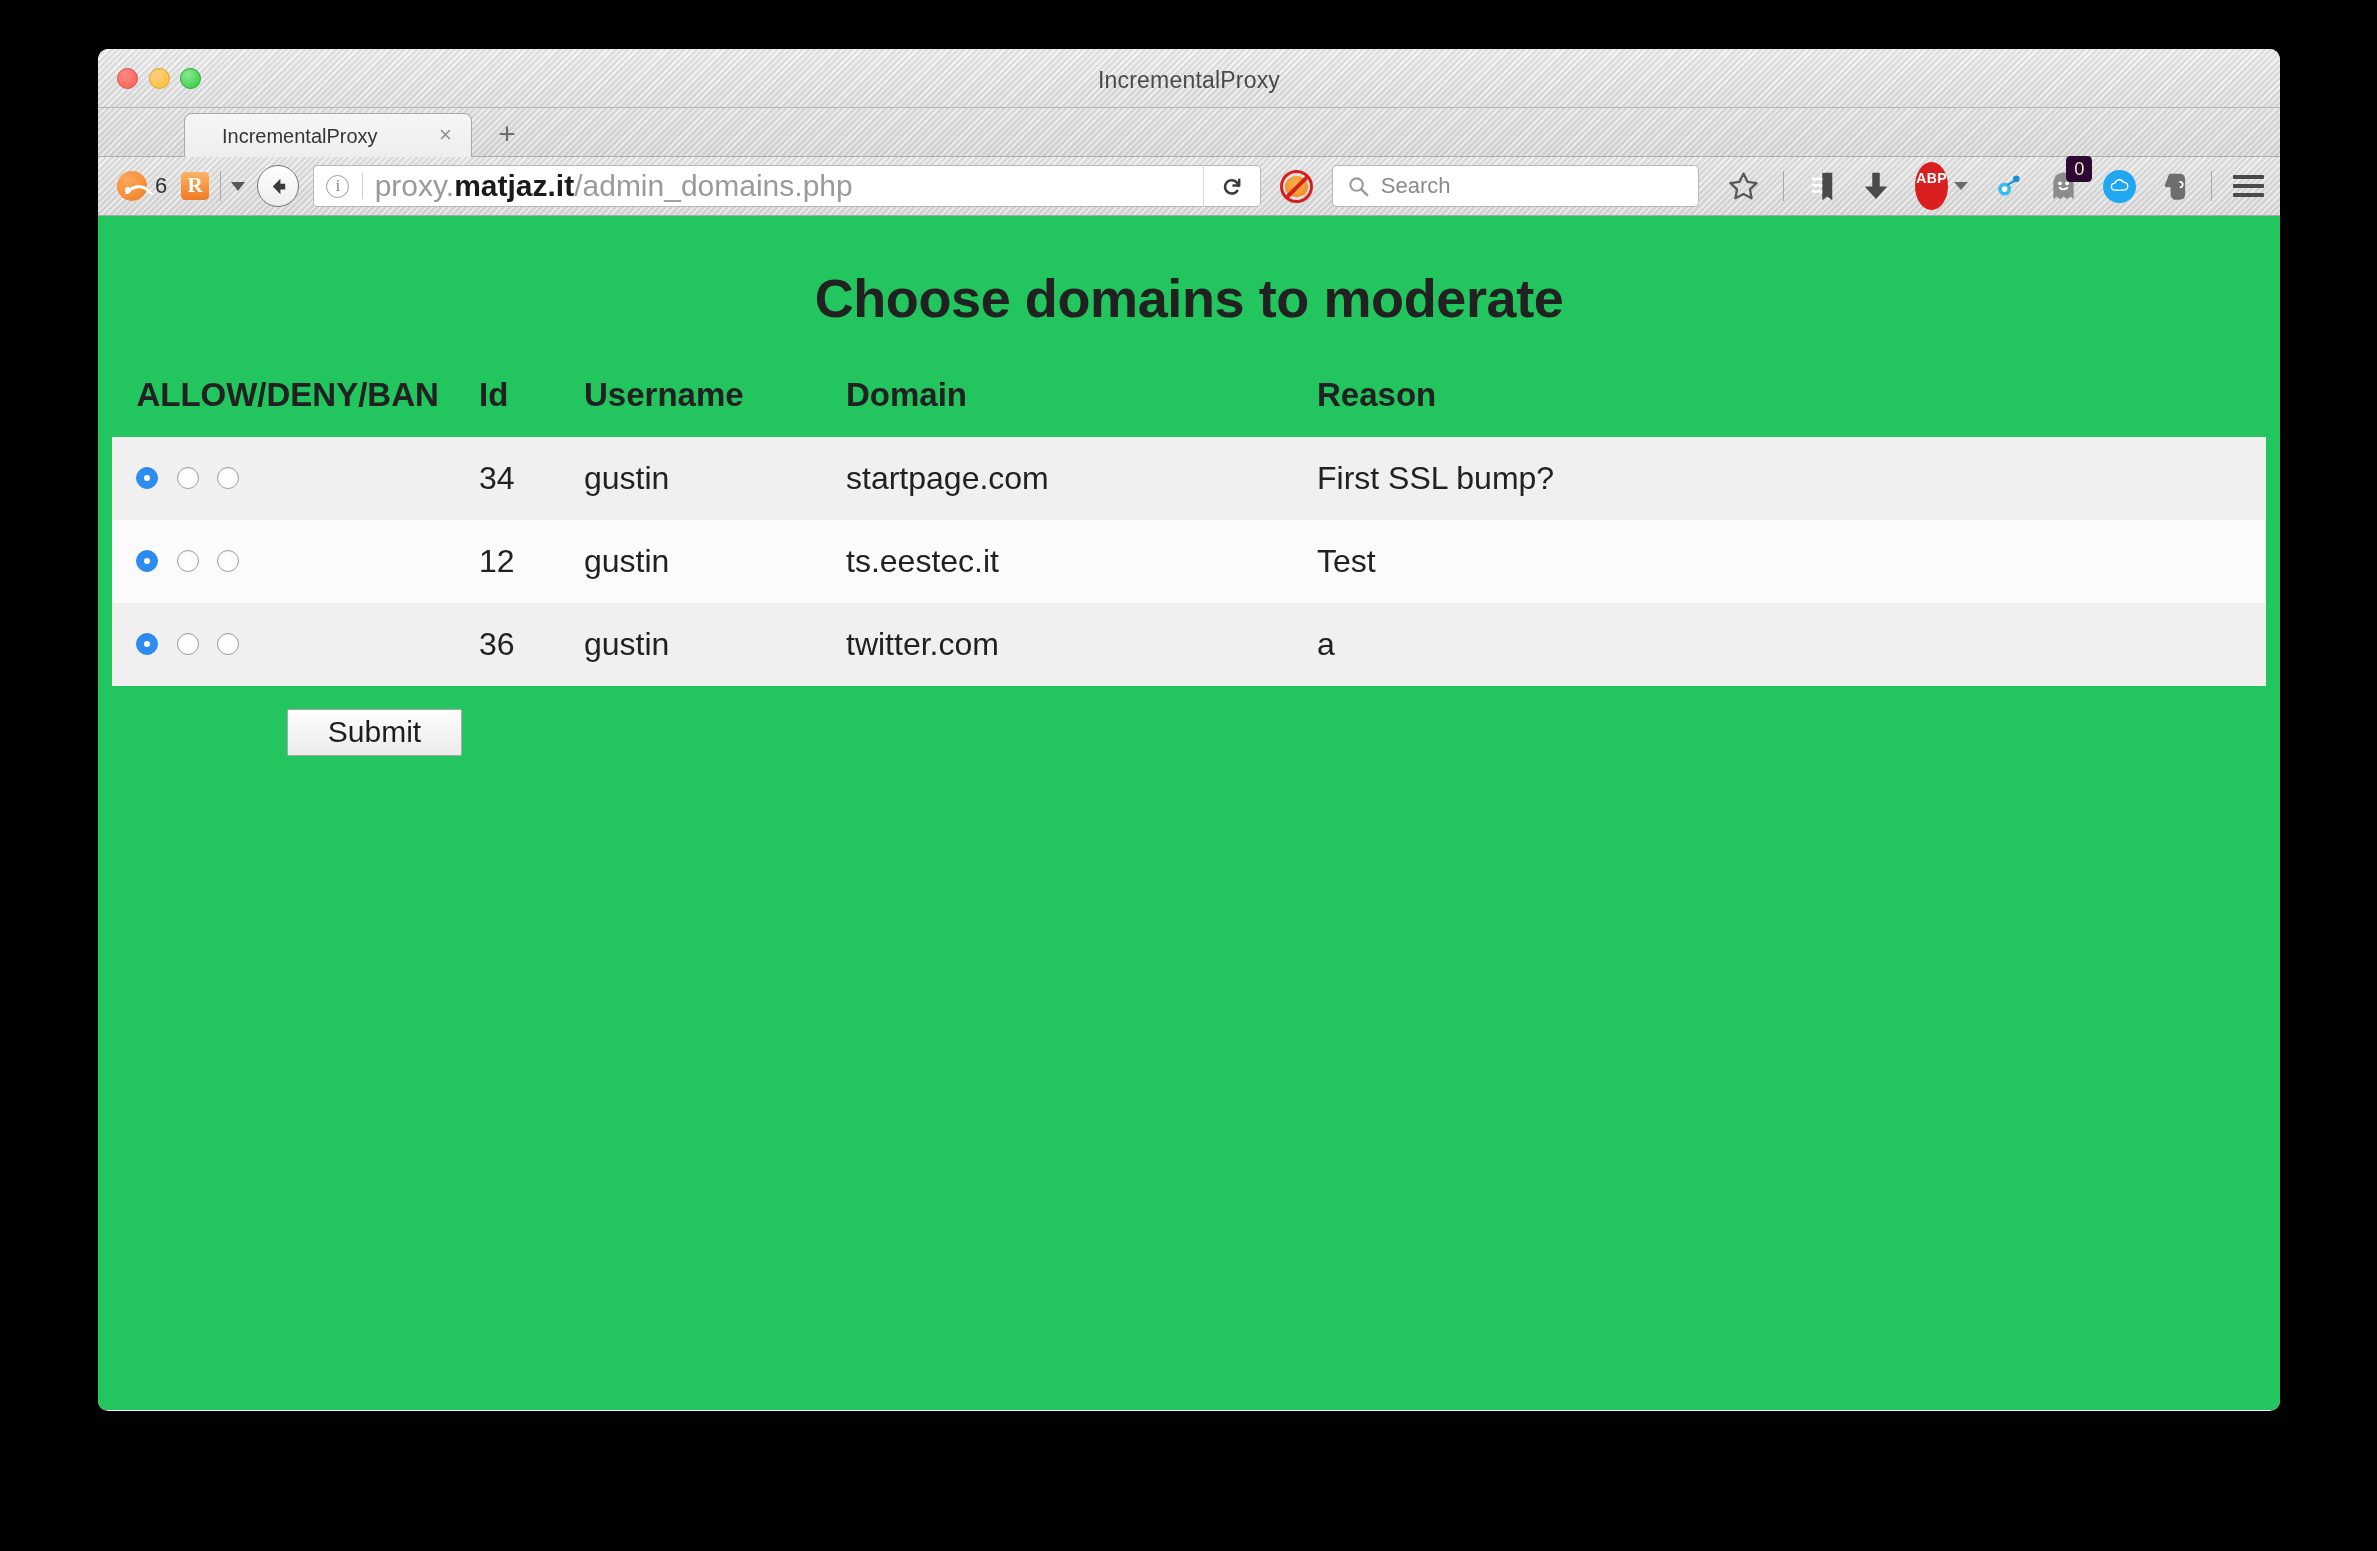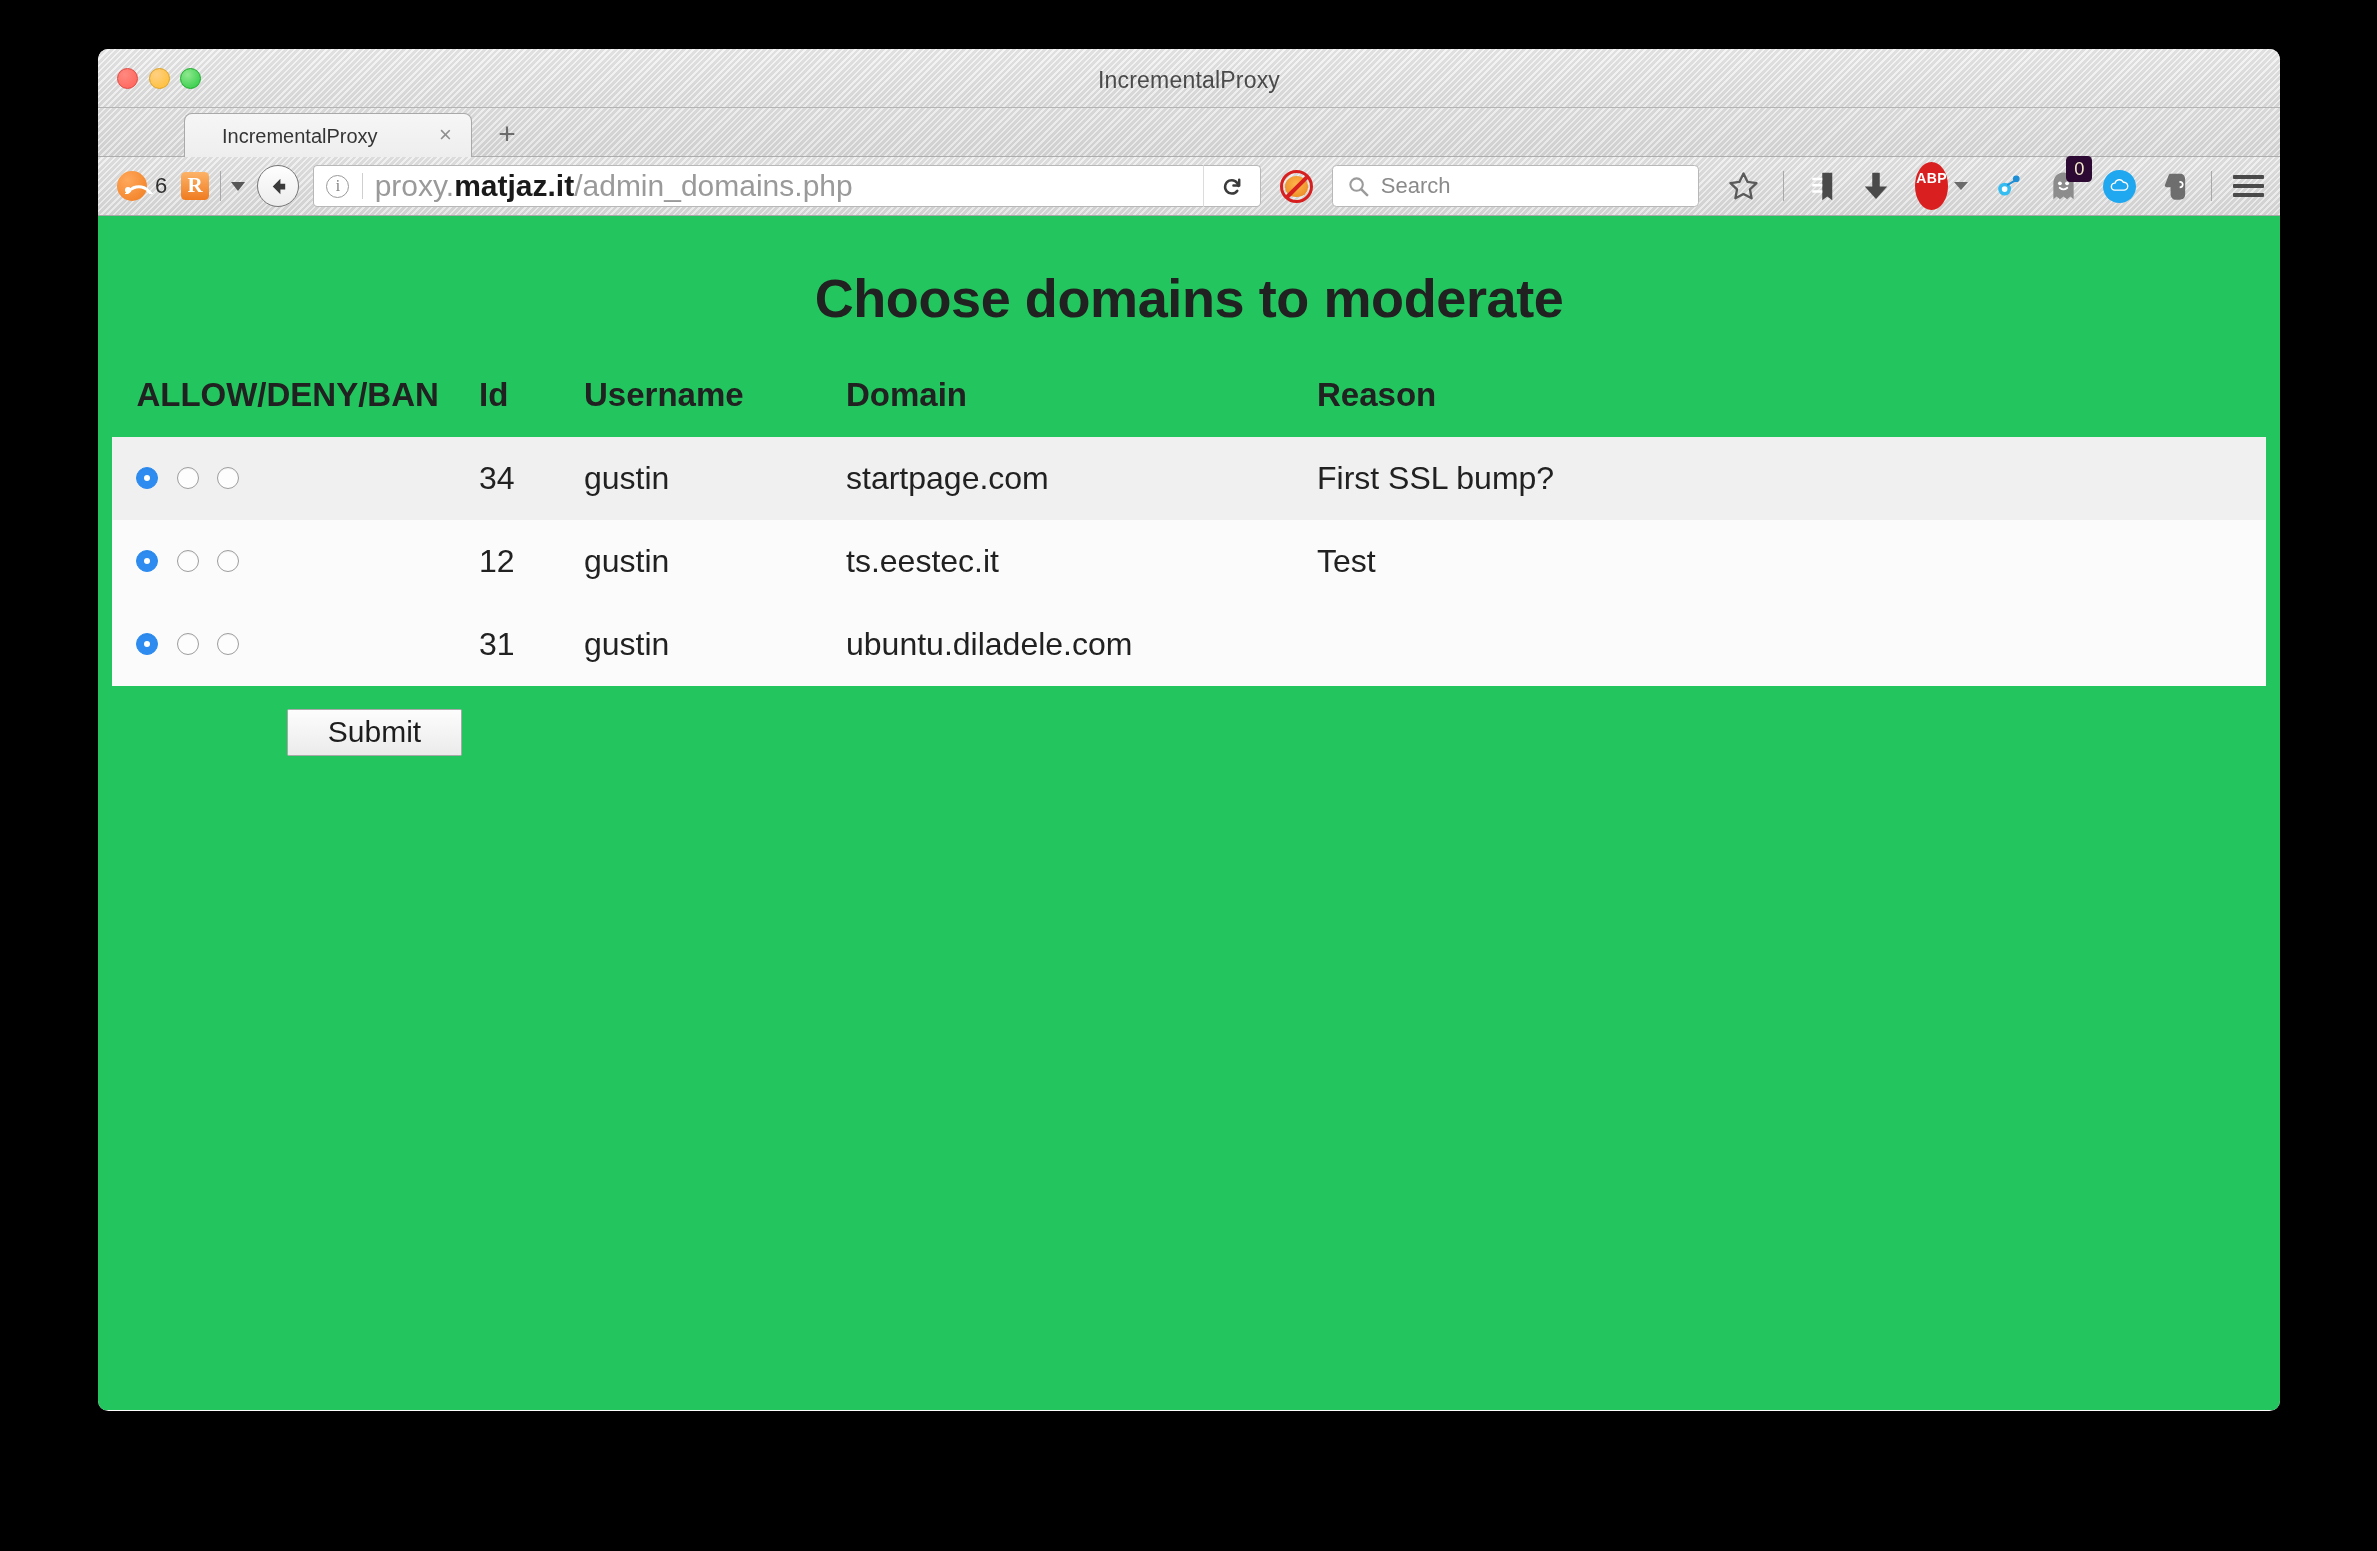--- a/index.html
+++ b/index.html
@@ -540,34 +540,34 @@
               <div class="radio"></div>
               <div class="radio"></div>
             </div>
           </td>
           <td class="col-id">12</td>
           <td class="col-user">gustin</td>
           <td class="col-domain">ts.eestec.it</td>
           <td class="col-reason">Test</td>
         </tr>
 
-
-        <tr class="even">
+        <tr class="odd">
           <td class="col-radio">
             <div class="radio-group">
               <div class="radio checked"></div>
               <div class="radio"></div>
               <div class="radio"></div>
             </div>
           </td>
-          <td class="col-id">31</td>
+          <td class="col-id">36</td>
           <td class="col-user">gustin</td>
-          <td class="col-domain">ubuntu.diladele.com</td>
-          <td class="col-reason"></td>
+          <td class="col-domain">twitter.com</td>
+          <td class="col-reason">a</td>
         </tr>
+
 
         <tr>
           <td id="submit-row" colspan="5">
             <button id="submit-btn">Submit</button>
           </td>
         </tr>
 
       </tbody>
     </table>
 

